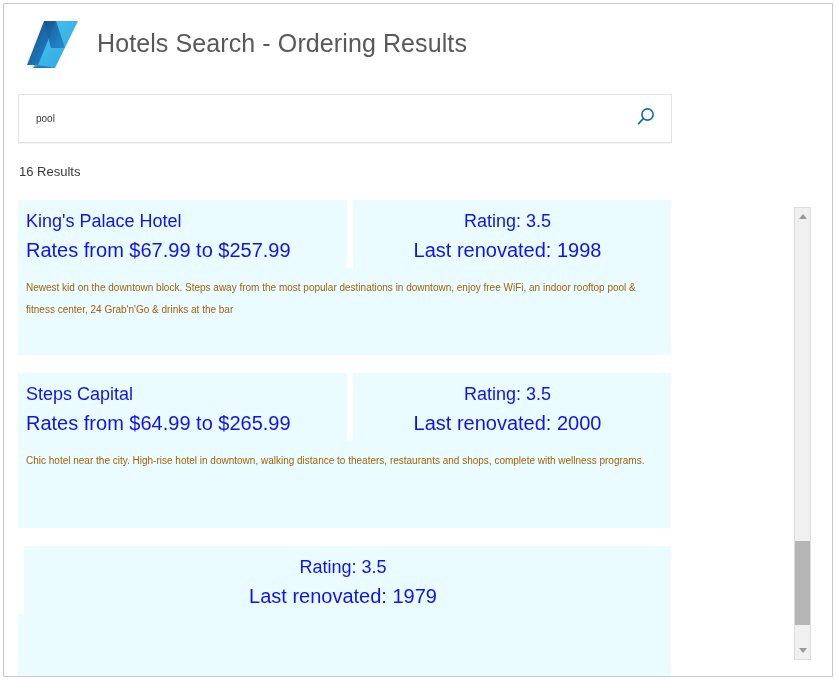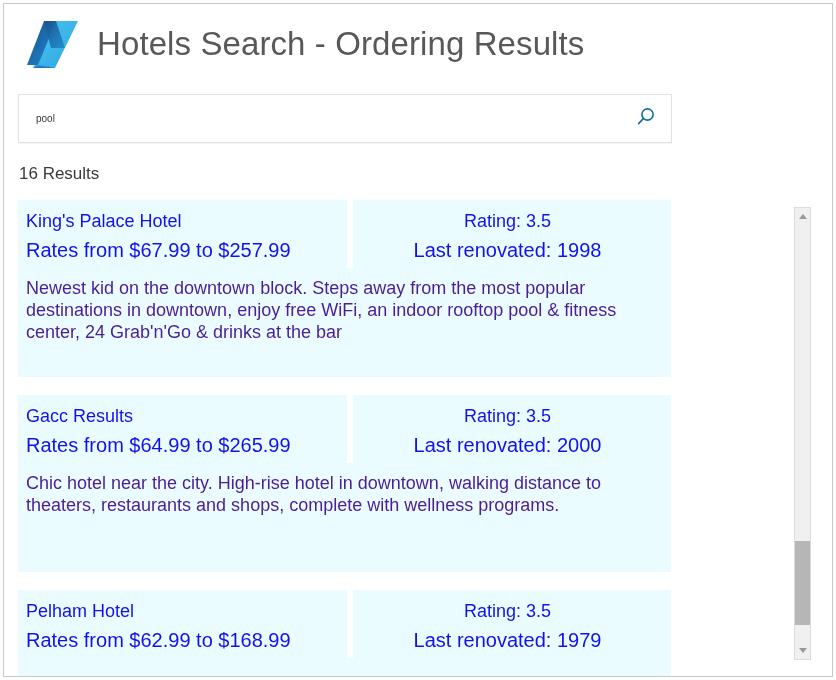--- a/index.html
+++ b/index.html
@@ -40,21 +40,21 @@
     height: 58px;
     margin-left: 19px;
     margin-top: 2px;
     display: flex;
     align-items: center;
     justify-content: center;
   }
 
   .page-title {
     margin-left: 12px;
-    font-size: 33px;
+    font-size: 25px;
     font-weight: 300;
     color: #585858;
     letter-spacing: 0.1px;
     white-space: nowrap;
     line-height: 1;
     padding-bottom: 2px;
   }
 
   
   .search-row {
@@ -93,21 +93,21 @@
     justify-content: center;
     cursor: pointer;
     padding: 0;
   }
 
   
   .results-count {
     position: absolute;
     left: 15px;
     top: 160px;
-    font-size: 17px;
+    font-size: 13px;
     color: #3a3a3a;
   }
 
   
   .results-area {
     position: absolute;
     left: 0;
     top: 196px;
     width: 830px;
     height: 478px;
@@ -164,22 +164,22 @@
     display: inline-block;
   }
   .hotel-rates, .hotel-renovated {
     color: #1111ee;
     font-size: 20px;
     line-height: 19px;
     margin-top: 9px;
   }
 
   .card-desc {
-    color: #4c1d95;
-    font-size: 18px;
+    color: #a16207;
+    font-size: 10px;
     line-height: 22px;
     padding: 9px 22px 0 8px;
   }
 
   .card-spacer { height: 1px; }
 
   .gap-between { height: 18px; background: #ffffff; }
 
   
   .scrollbar {
@@ -294,41 +294,37 @@
         </div>
         <div class="card-desc">Newest kid on the downtown block.  Steps away from the most popular destinations in downtown, enjoy free WiFi, an indoor rooftop pool &amp; fitness center, 24 Grab'n'Go &amp; drinks at the bar</div>
         <div class="card-spacer" style="height:34px"></div>
       </div>
 
       <div class="gap-between"></div>
 
       <div class="hotel-card">
         <div class="card-top">
           <div class="card-col-left">
-            <a class="hotel-name" href="#">Gacc Results</a>
+            <a class="hotel-name" href="#">Steps Capital</a>
             <div class="hotel-rates">Rates from $64.99 to $265.99</div>
           </div>
           <div class="card-gap"></div>
           <div class="card-col-right">
             <div class="hotel-rating">Rating: 3.5</div>
             <div class="hotel-renovated">Last renovated: 2000</div>
           </div>
         </div>
         <div class="card-desc">Chic hotel near the city.  High-rise hotel in downtown, walking distance to theaters, restaurants and shops, complete with wellness programs.</div>
         <div class="card-spacer" style="height:56px"></div>
       </div>
 
       <div class="gap-between"></div>
 
       <div class="hotel-card">
         <div class="card-top">
-          <div class="card-col-left">
-            <a class="hotel-name" href="#">Pelham Hotel</a>
-            <div class="hotel-rates">Rates from $62.99 to $168.99</div>
-          </div>
           <div class="card-gap"></div>
           <div class="card-col-right">
             <div class="hotel-rating">Rating: 3.5</div>
             <div class="hotel-renovated">Last renovated: 1979</div>
           </div>
         </div>
         <div class="card-desc"></div>
         <div class="card-spacer" style="height:60px"></div>
       </div>
 

